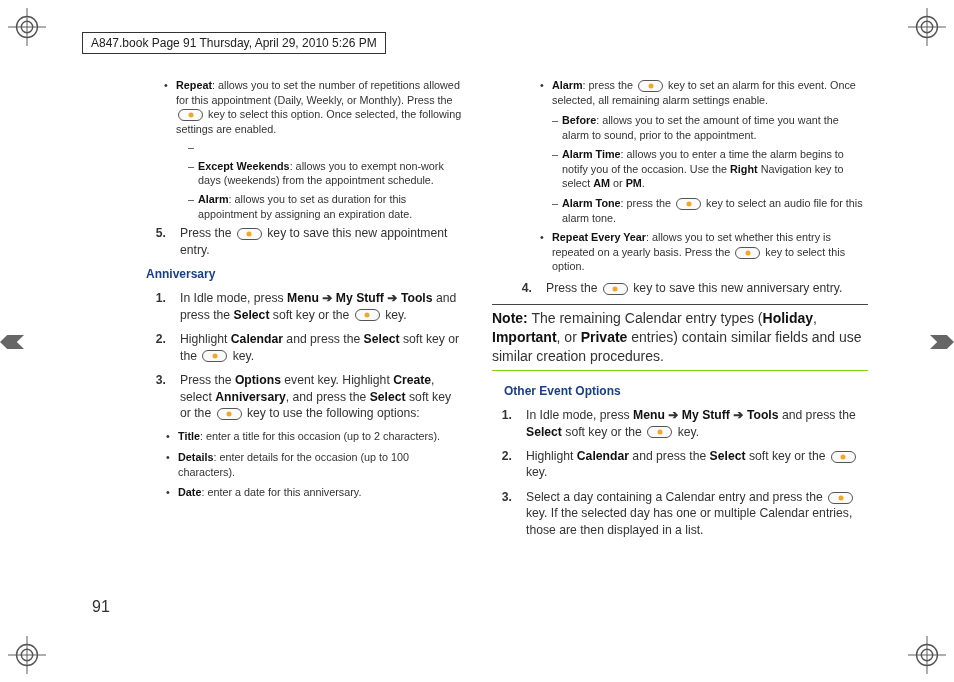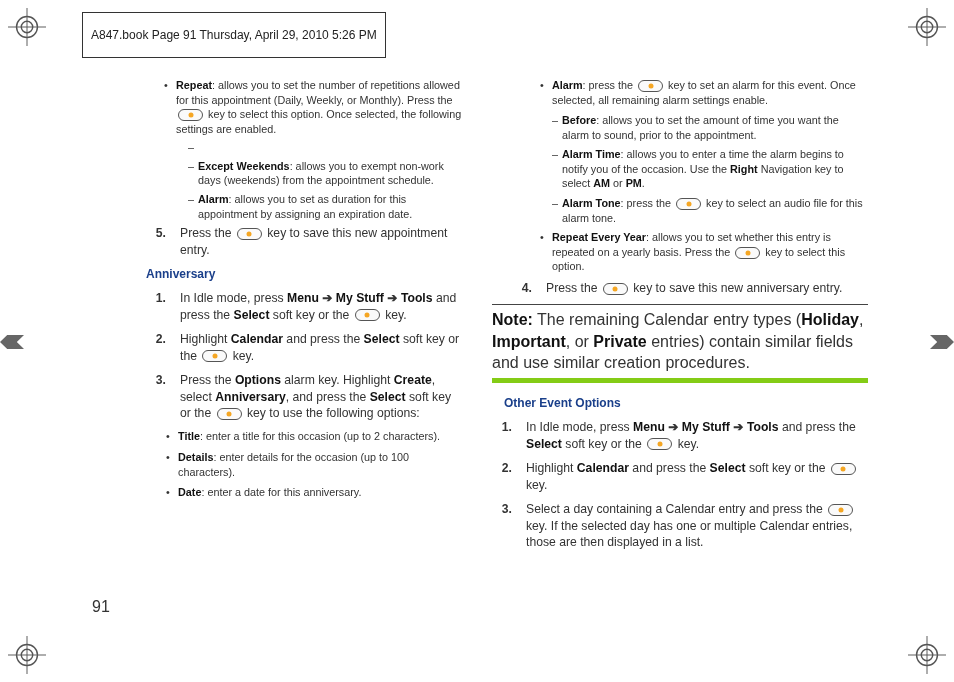--- a/index.html
+++ b/index.html
@@ -25,23 +25,23 @@
     position: absolute;
     width: 24px; height: 14px;
     background: #666;
     clip-path: polygon(0 50%, 30% 0, 100% 0, 70% 50%, 100% 100%, 30% 100%);
   }
   .sm-left { left: 0; top: 335px; }
   .sm-right { right: 0; top: 335px; transform: scaleX(-1); }
 
   .header-box {
     position: absolute;
-    top: 12px; left: 82px;
+    top: 32px; left: 82px;
     border: 1px solid #333;
-    padding: 15px 8px;
+    padding: 3px 8px;
     font-size: 12px;
   }
   .page {
     position: absolute;
     top: 78px; left: 86px; right: 86px; bottom: 46px;
     display: flex;
     gap: 30px;
   }
   .col {
     width: 50%;
@@ -98,23 +98,23 @@
     margin: 8px 0 8px 0;
   }
   .heading-sub {
     margin-left: 60px;
   }
   .heading-main {
     margin-left: 12px;
   }
   .note {
     border-top: 1px solid #444;
-    border-bottom: 5px solid #84cc16;
+    border-bottom: 1px solid #84cc16;
     padding: 4px 0;
-    font-size: 16px;
+    font-size: 14px;
     margin: 8px 0 12px 0;
   }
   .key-icon {
     display: inline-block;
     width: 25px; height: 12px;
     border: 1.2px solid #555;
     border-radius: 6px;
     vertical-align: middle;
     background: #fafafa;
     position: relative;
@@ -209,21 +209,21 @@
       <span class="txt"><span>In Idle mode, press </span><b>Menu</b><span class="arrow"> ➔ </span><b>My Stuff</b><span class="arrow"> ➔ </span><b>Tools</b><span> and press the </span><b>Select</b><span> soft key or the </span><span class="key-icon"></span><span> key.</span></span>
     </div>
 
     <div class="num-item" style="margin-left:60px;">
       <span class="num">2.</span>
       <span class="txt"><span>Highlight </span><b>Calendar</b><span> and press the </span><b>Select</b><span> soft key or the </span><span class="key-icon"></span><span> key.</span></span>
     </div>
 
     <div class="num-item" style="margin-left:60px;">
       <span class="num">3.</span>
-      <span class="txt"><span>Press the </span><b>Options</b><span> alarm key. Highlight </span><b>Create</b><span>, select </span><b>Anniversary</b><span>, and press the </span><b>Select</b><span> soft key or the </span><span class="key-icon"></span><span> key to use the following options:</span></span>
+      <span class="txt"><span>Press the </span><b>Options</b><span> event key. Highlight </span><b>Create</b><span>, select </span><b>Anniversary</b><span>, and press the </span><b>Select</b><span> soft key or the </span><span class="key-icon"></span><span> key to use the following options:</span></span>
     </div>
 
     <div class="bullet-item small" style="margin-left:80px;">
       <span class="mk">•</span>
       <span><b>Title</b><span>: enter a title for this occasion (up to 2 characters).</span></span>
     </div>
     <div class="bullet-item small" style="margin-left:80px;">
       <span class="mk">•</span>
       <span><b>Details</b><span>: enter details for the occasion (up to 100 characters).</span></span>
     </div>

